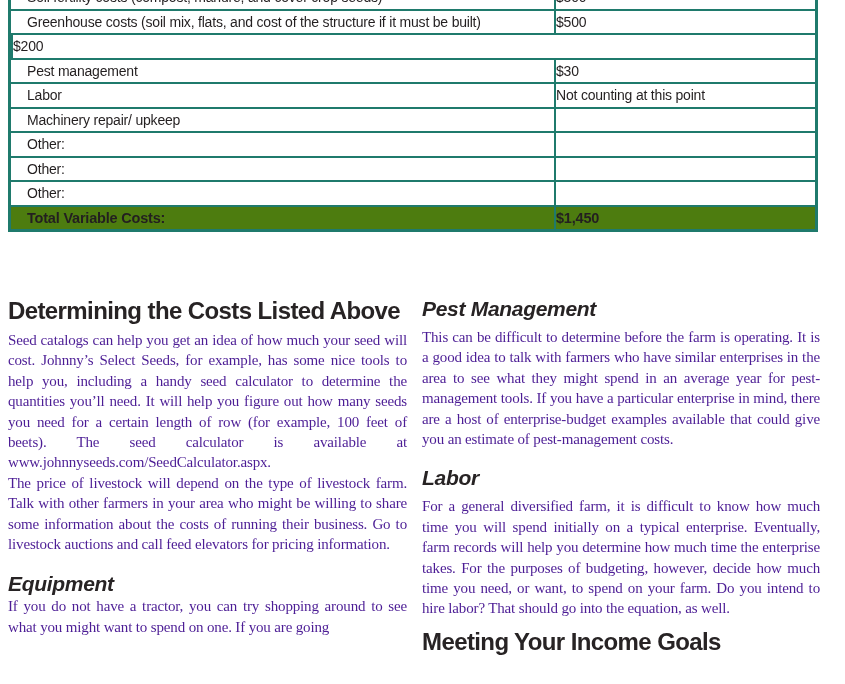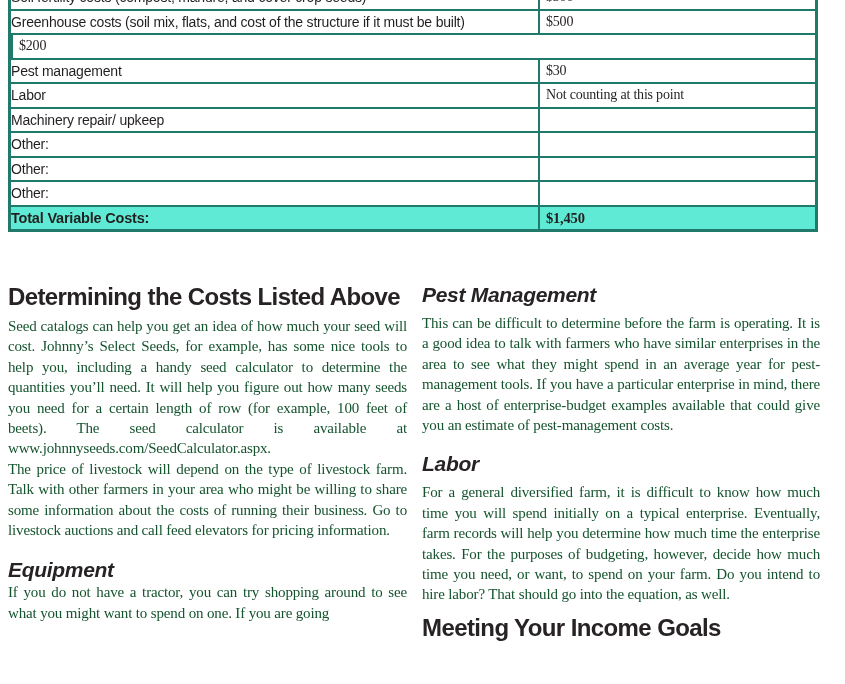--- a/index.html
+++ b/index.html
@@ -26,50 +26,48 @@
   }
   .trow {
     display: flex;
     align-items: center;
     height: 22.5px;
   }
   .trow + .trow {
     border-top: 2px solid #1f7a6c;
   }
   .trow.total {
-    background: #5eead4;
+    background: #4d7c0f;
   }
   .cell {
     font-size: 14px;
     letter-spacing: -0.2px;
     color: #231f20;
     white-space: nowrap;
     overflow: visible;
     line-height: 22.5px;
   }
   .cell.label {
     flex: 0 0 527px;
-    padding-left: 0;
+    padding-left: 16px;
     border-radius: 8px;
   }
   .cell.value {
     flex: 1;
     border-left: 2px solid #1f7a6c;
-    padding-left: 6px;
     height: 100%;
-    font-family: Liberation Serif, serif;
   }
   .trow.total .cell {
     font-weight: bold;
     font-size: 14.5px;
   }
   
   .col {
     position: absolute;
-    top: 283px;
+    top: 297px;
   }
   .col.left  { left: 8px;   width: 399px; }
   .col.right { left: 422px; width: 398px; }
   .h-main {
     margin: 0;
     font-family: "Liberation Sans", sans-serif;
     font-weight: bold;
     font-size: 24px;
     line-height: 27px;
     letter-spacing: -0.6px;
@@ -85,21 +83,21 @@
     letter-spacing: -0.3px;
     color: #272324;
   }
   .body-text {
     margin: 0;
     font-family: "Liberation Serif", serif;
     font-size: 15px;
     line-height: 20.4px;
     letter-spacing: -0.15px;
     text-align: justify;
-    color: #14532d;
+    color: #4c1d95;
   }
   .col.left  .h-main       { margin-bottom: 6px; }
   .col.left  .sub-1        { margin-top: 16px; margin-bottom: 6px; }
   .col.left  .sub-2        { margin-top: 18px; }
   .col.right .h-sub.first  { margin-bottom: 6px; }
   .col.right .sub-1        { margin-top: 17px; margin-bottom: 6px; }
   .col.right .h-main       { margin-top: 9px; }
 </style>
 </head>
 <body>

